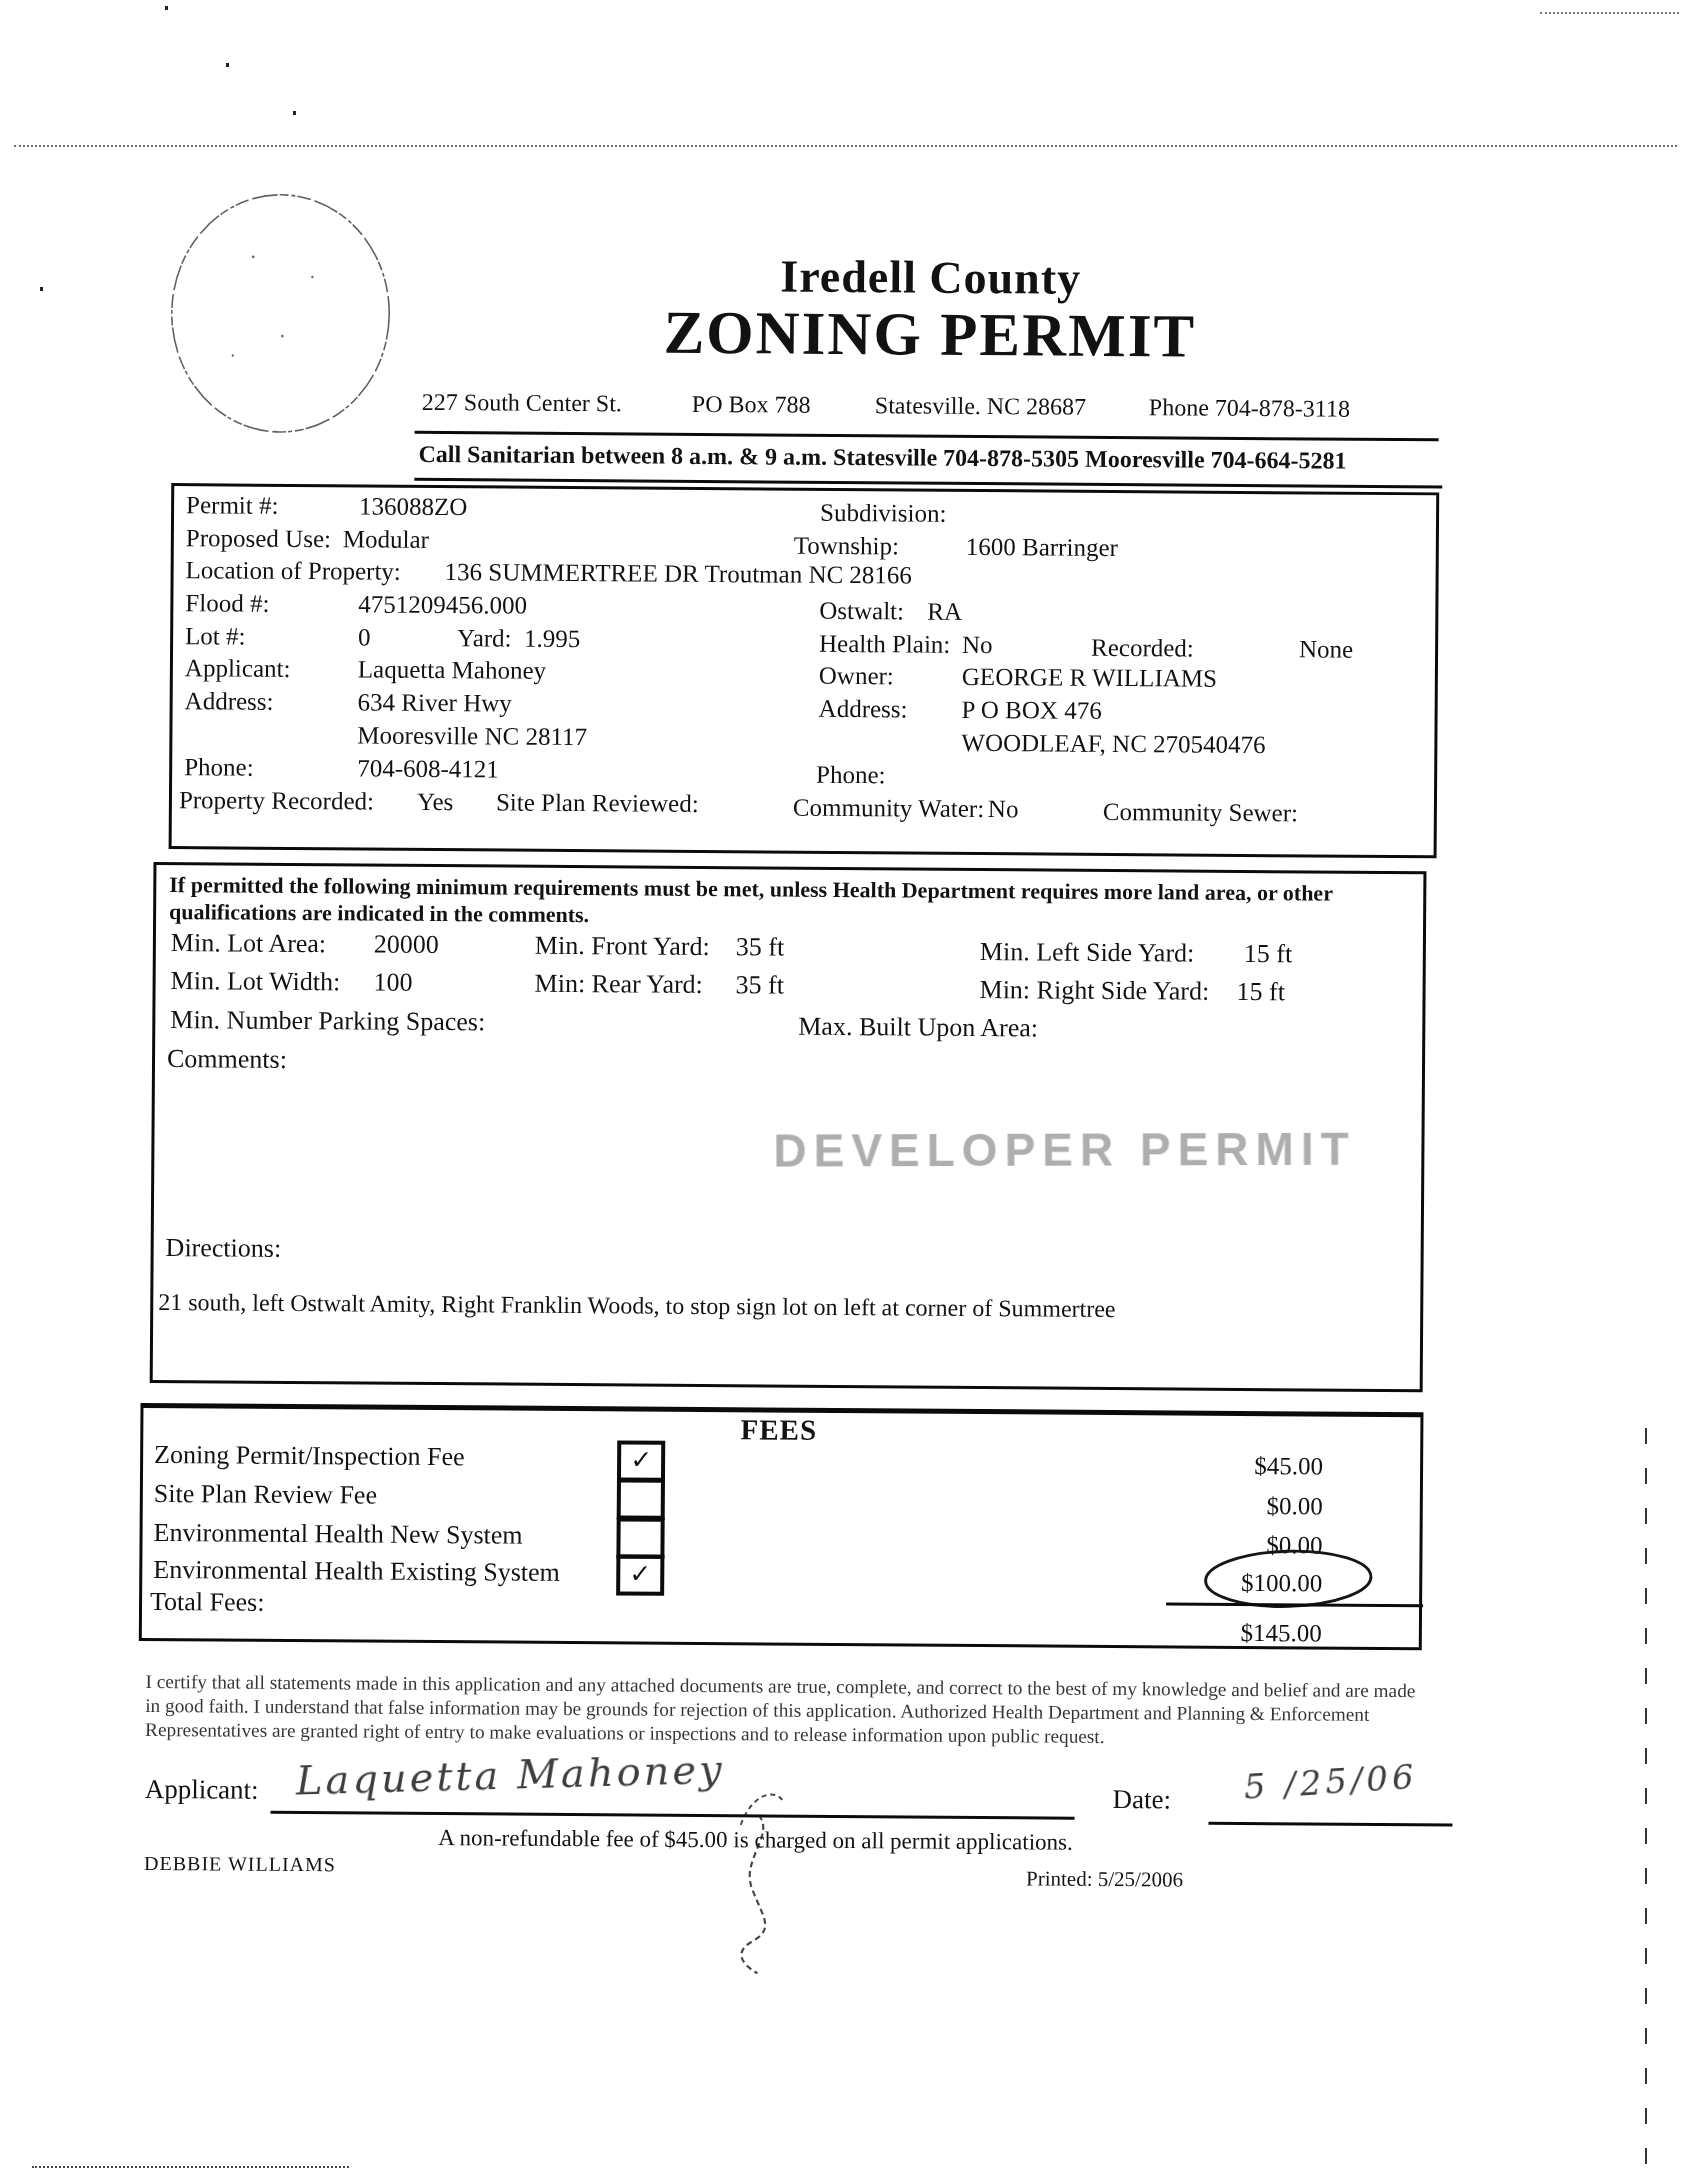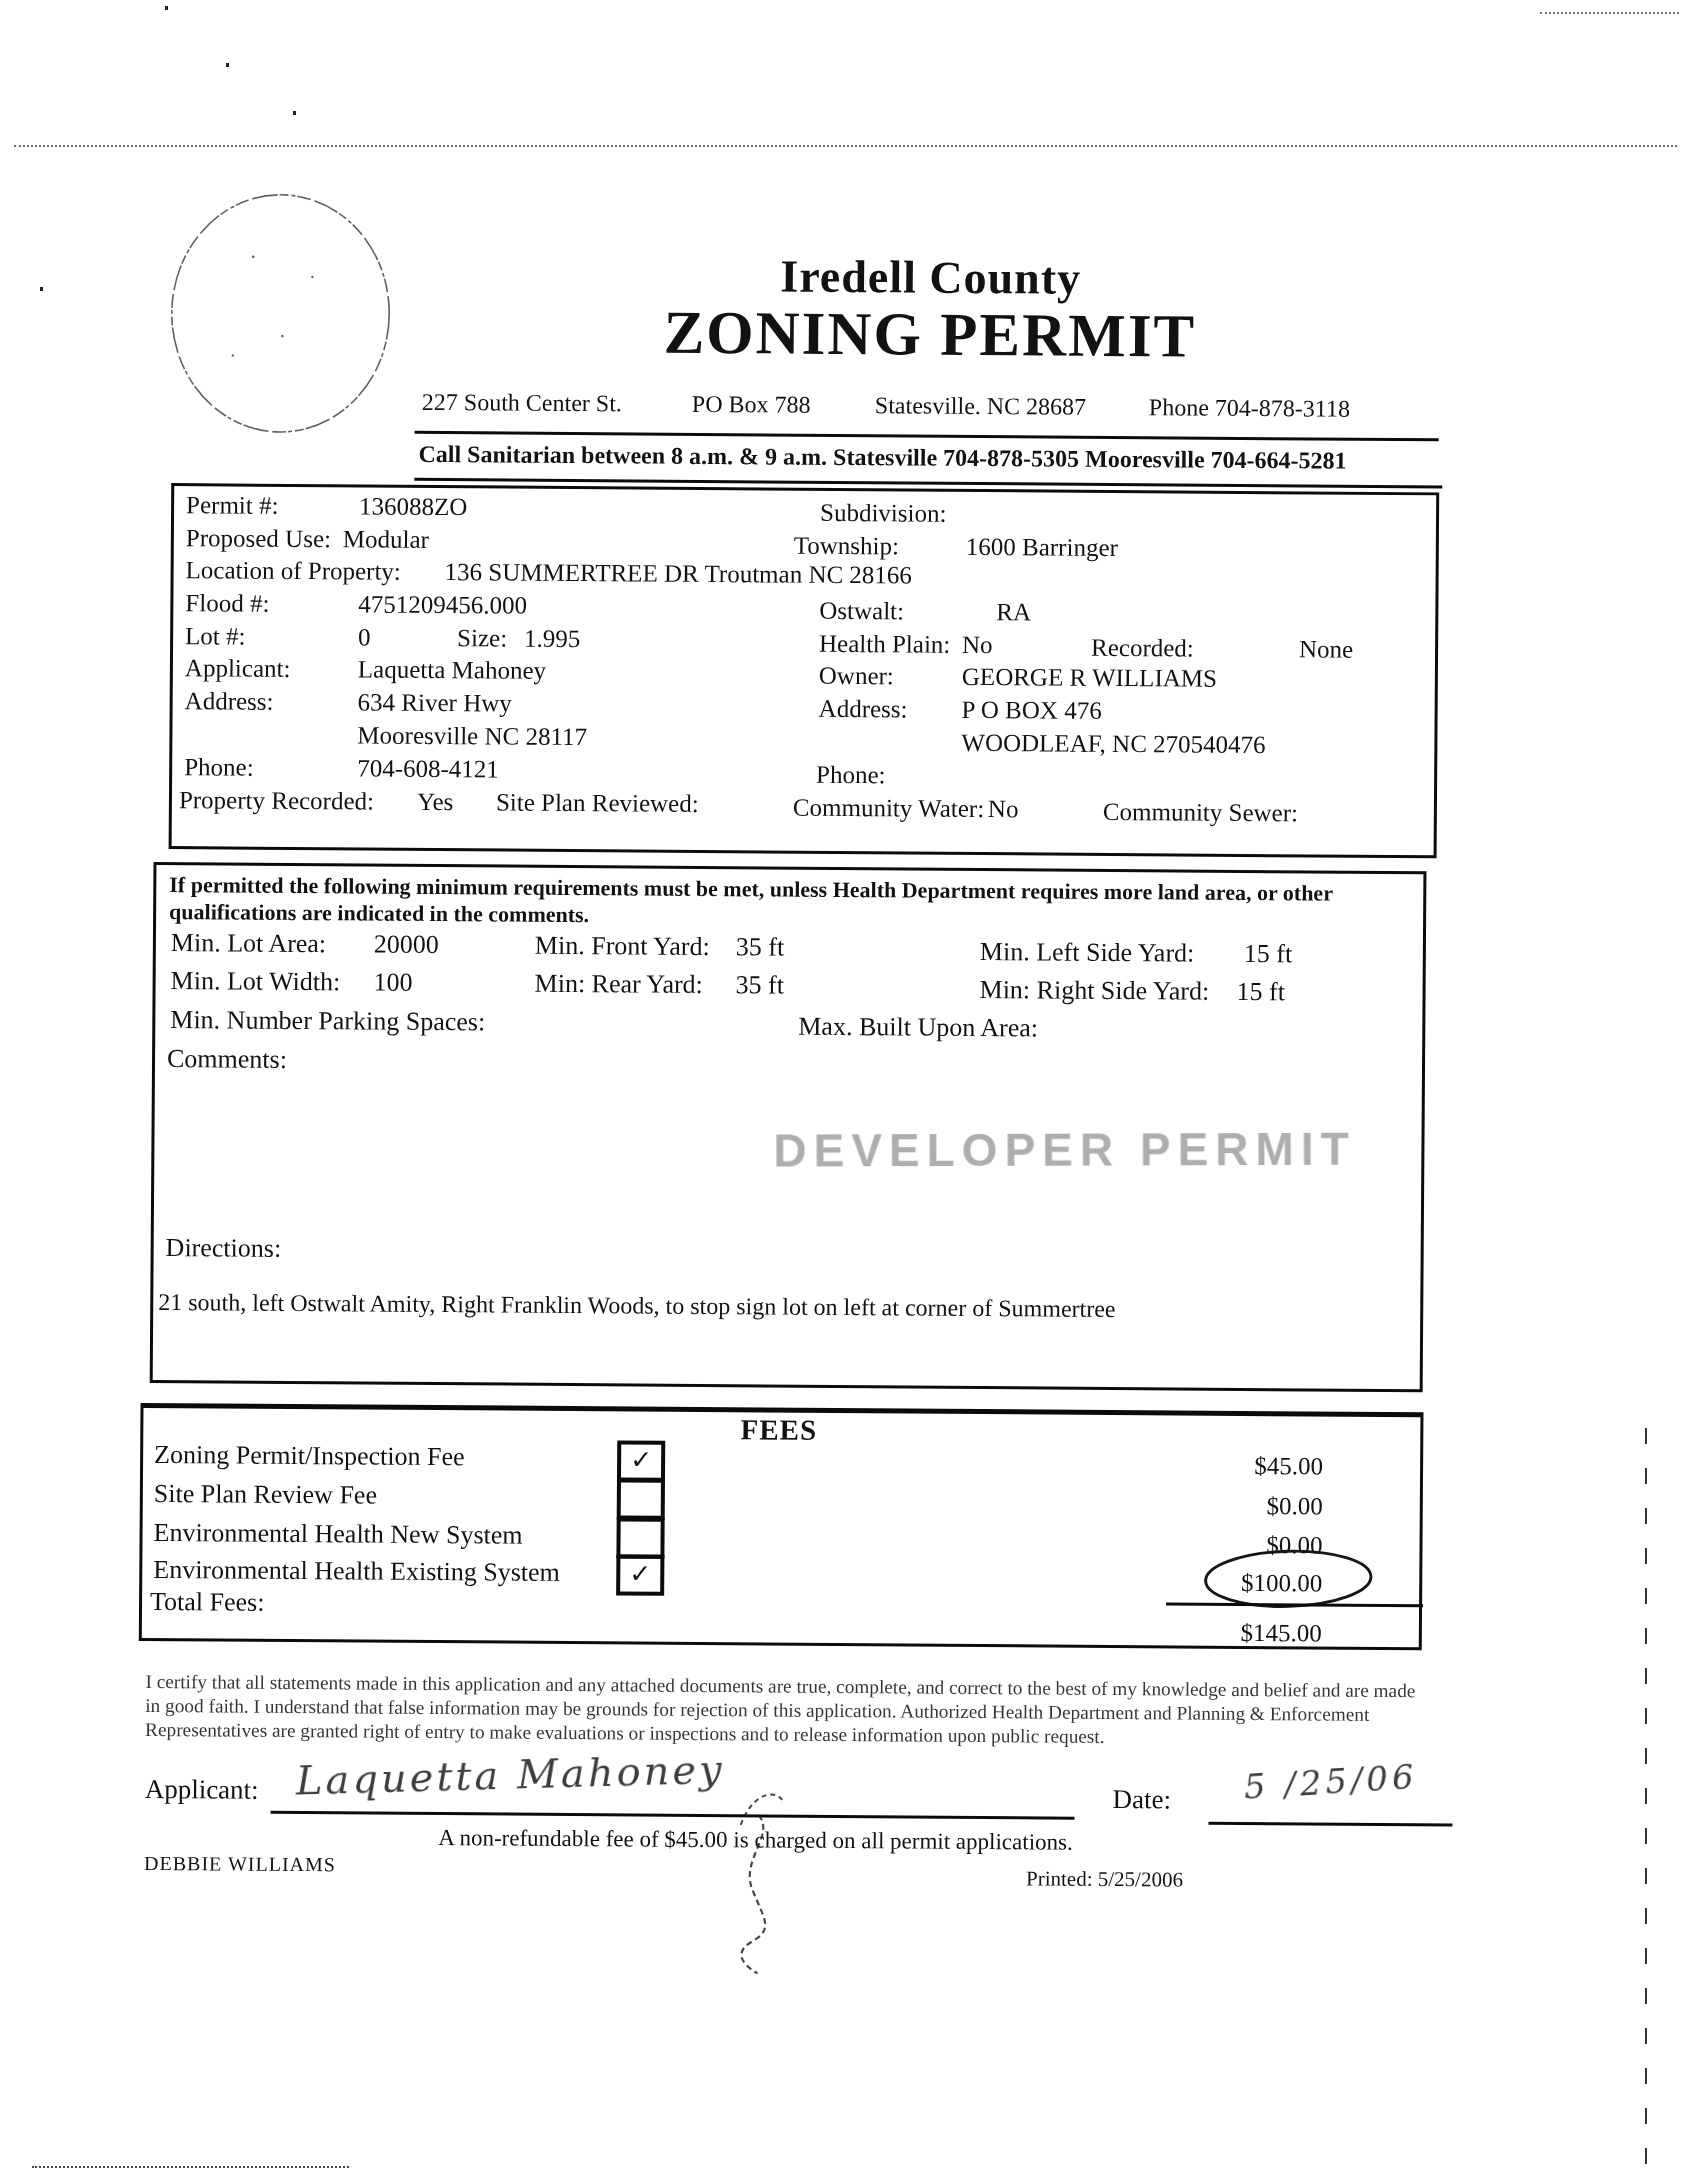--- a/index.html
+++ b/index.html
@@ -82,25 +82,25 @@
     <span class="t" style="left:345px;top:525px">Modular</span>
     <span class="t" style="left:796px;top:528px">Township:</span>
     <span class="t" style="left:968px;top:528px">1600 Barringer</span>
 
     <span class="t" style="left:188px;top:557px">Location of Property:</span>
     <span class="t" style="left:447px;top:557px">136 SUMMERTREE DR Troutman NC 28166</span>
 
     <span class="t" style="left:188px;top:590px">Flood #:</span>
     <span class="t" style="left:361px;top:590px">4751209456.000</span>
     <span class="t" style="left:822px;top:593px">Ostwalt:</span>
-    <span class="t" style="left:999px;top:593px">RA</span>
+    <span class="t" style="left:930px;top:593px">RA</span>
 
     <span class="t" style="left:188px;top:623px">Lot #:</span>
     <span class="t" style="left:361px;top:623px">0</span>
-    <span class="t" style="left:460px;top:623px">Size:</span>
+    <span class="t" style="left:460px;top:623px">Yard:</span>
     <span class="t" style="left:527px;top:623px">1.995</span>
     <span class="t" style="left:822px;top:626px">Health Plain:</span>
     <span class="t" style="left:965px;top:626px">No</span>
     <span class="t" style="left:1094px;top:628px">Recorded:</span>
     <span class="t" style="left:1302px;top:628px">None</span>
 
     <span class="t" style="left:188px;top:655px">Applicant:</span>
     <span class="t" style="left:361px;top:655px">Laquetta  Mahoney</span>
     <span class="t" style="left:822px;top:658px">Owner:</span>
     <span class="t" style="left:965px;top:658px">GEORGE R WILLIAMS</span>

